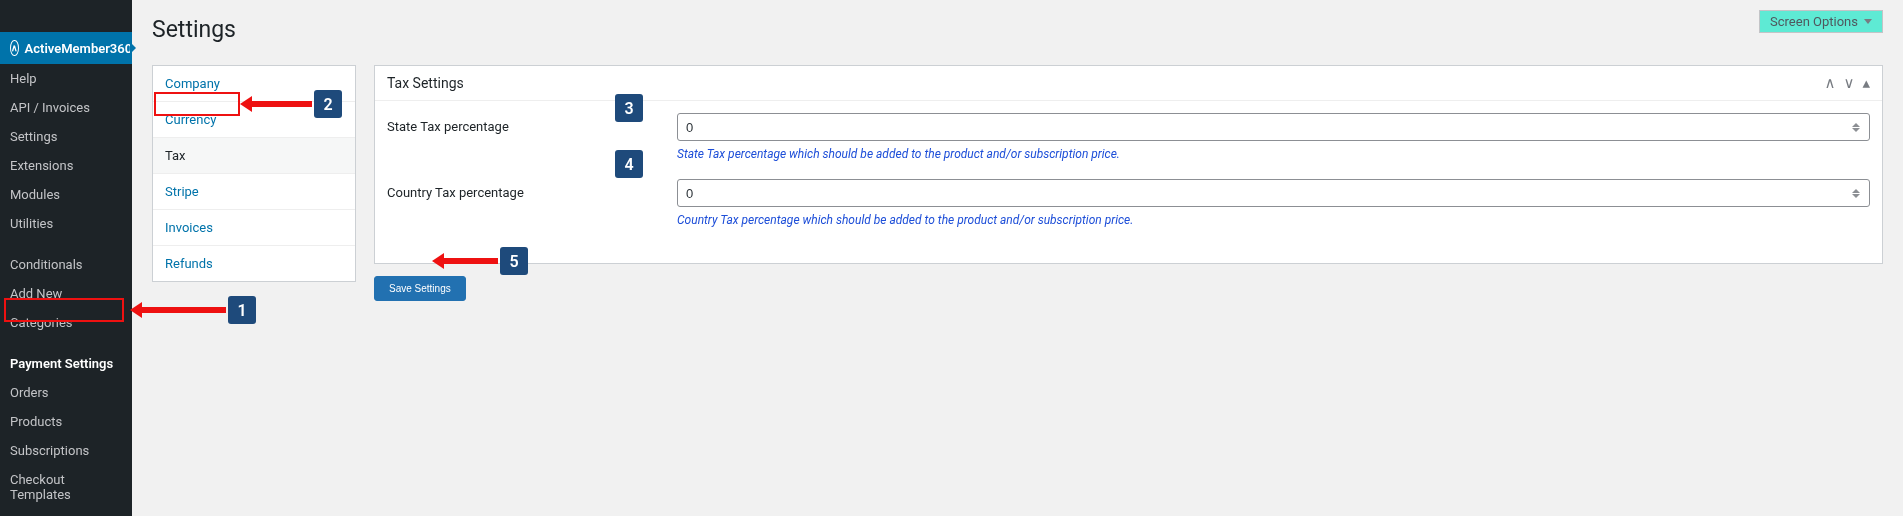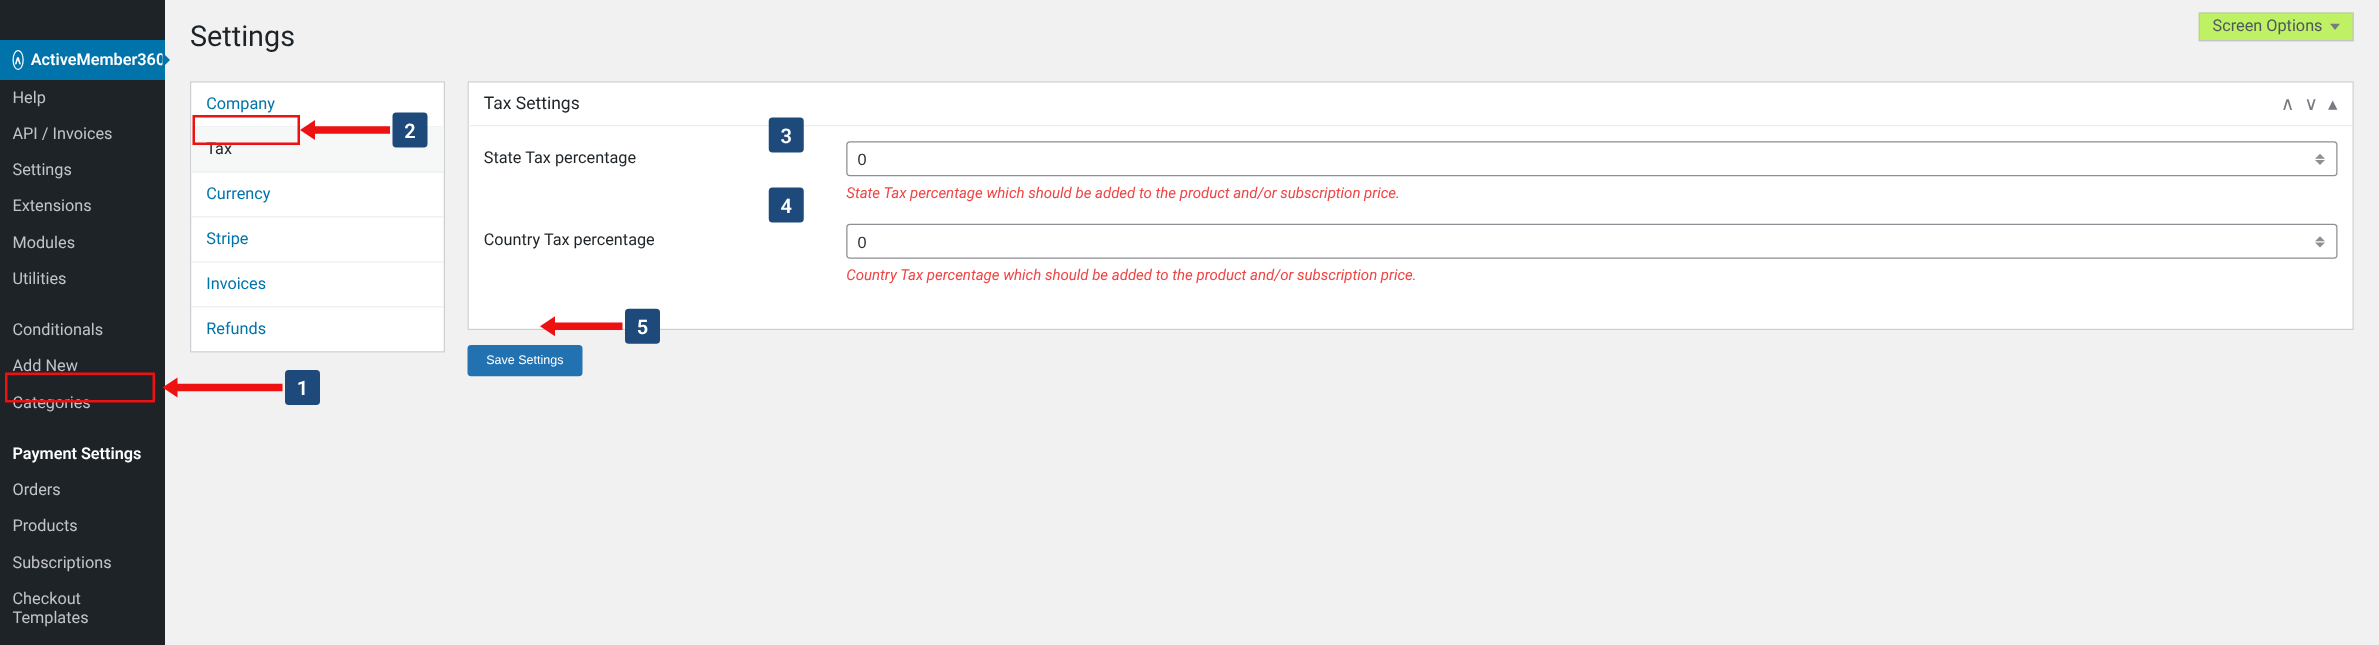--- a/index.html
+++ b/index.html
@@ -11,21 +11,21 @@
 .sidebar-header .logo { width: 16px; height: 16px; border: 1.5px solid #fff; border-radius: 50%; margin-right: 6px; display: flex; align-items: center; justify-content: center; font-size: 9px; }
 .sidebar-header .marker { position: absolute; right: -4px; top: 50%; transform: translateY(-50%); width: 0; height: 0; border-top: 6px solid transparent; border-bottom: 6px solid transparent; border-left: 6px solid #0073aa; }
 .sidebar-item { padding: 7px 10px; color: #c3c4c7; cursor: pointer; font-size: 13px; }
 .sidebar-sep { height: 12px; }
 .sidebar-item.active { color: #fff; font-weight: 600; }
 
 .main { margin-left: 132px; padding: 10px 20px; }
 
 .page-header { display: flex; justify-content: space-between; align-items: flex-start; margin-bottom: 16px; }
 .page-title { font-size: 23px; font-weight: 400; color: #1d2327; padding: 6px 0; }
-.screen-options { margin-top: 0px; background: #bef264; border: 1px solid #c3c4c7; padding: 3px 10px; display: flex; align-items: center; gap: 6px; color: #50575e; cursor: pointer; }
+.screen-options { margin-top: 0px; background: #5eead4; border: 1px solid #c3c4c7; padding: 3px 10px; display: flex; align-items: center; gap: 6px; color: #50575e; cursor: pointer; }
 .screen-options .tri { width: 0; height: 0; border-left: 4px solid transparent; border-right: 4px solid transparent; border-top: 5px solid #787c82; }
 
 .content-row { display: flex; gap: 18px; align-items: flex-start; }
 .tabs-panel { width: 204px; background: #fff; border: 1px solid #ccd0d4; }
 .tab-item { padding: 10px 12px; border-bottom: 1px solid #eee; color: #0073aa; cursor: pointer; font-size: 13px; }
 .tab-item:last-child { border-bottom: none; }
 .tab-item.active { background: #f6f7f7; color: #1d2327; }
 
 .settings-panel { flex: 1; }
 .panel-box { background: #fff; border: 1px solid #ccd0d4; }
@@ -37,21 +37,21 @@
 
 .form-row { display: flex; align-items: flex-start; margin-bottom: 18px; }
 .form-label { width: 290px; padding-top: 6px; font-size: 13px; color: #1d2327; }
 .form-field { flex: 1; }
 .form-input { width: 100%; padding: 4px 8px; border: 1px solid #8c8f94; border-radius: 3px; font-size: 13px; background: #fff; color: #2c3338; height: 28px; }
 .input-wrap { position: relative; }
 .stepper { position: absolute; right: 4px; top: 50%; transform: translateY(-50%); width: 14px; height: 18px; display: flex; flex-direction: column; justify-content: center; gap: 1px; }
 .stepper div { width: 0; height: 0; border-left: 4px solid transparent; border-right: 4px solid transparent; }
 .stepper .up { border-bottom: 4px solid #8c8f94; }
 .stepper .dn { border-top: 4px solid #8c8f94; }
-.form-help { color: #ef4444; font-size: 12px; margin-top: 6px; font-style: italic; }
+.form-help { color: #1d4ed8; font-size: 12px; margin-top: 6px; font-style: italic; }
 
 .save-btn { margin-top: 12px; background: #2271b1; border: 1px solid #2271b1; color: #fff; padding: 6px 14px; border-radius: 3px; cursor: pointer; font-size: 10px; }
 
 
 .callout-num { position: absolute; background: #1e4a7b; color: #fff; width: 28px; height: 28px; border-radius: 3px; display: flex; align-items: center; justify-content: center; font-size: 16px; font-weight: 600; z-index: 50; }
 .callout-arrow { position: absolute; height: 6px; background: #e11; z-index: 49; }
 .callout-arrow::before { content: ""; position: absolute; left: -10px; top: -5px; width: 0; height: 0; border-top: 8px solid transparent; border-bottom: 8px solid transparent; border-right: 12px solid #e11; }
 .highlight-box { position: absolute; border: 2px solid #e11; z-index: 48; pointer-events: none; }
 </style>
 </head>
@@ -87,22 +87,22 @@
     <h1 class="page-title">Settings</h1>
     <div class="screen-options">
       <span>Screen Options</span>
       <span class="tri"></span>
     </div>
   </div>
 
   <div class="content-row">
     <div class="tabs-panel">
       <div class="tab-item">Company</div>
+      <div class="tab-item">Currency</div>
       <div class="tab-item active">Tax</div>
-      <div class="tab-item">Currency</div>
       <div class="tab-item">Stripe</div>
       <div class="tab-item">Invoices</div>
       <div class="tab-item">Refunds</div>
     </div>
 
     <div class="settings-panel">
       <div class="panel-box">
         <div class="panel-header">
           <div class="panel-title">Tax Settings</div>
           <div class="panel-controls">

